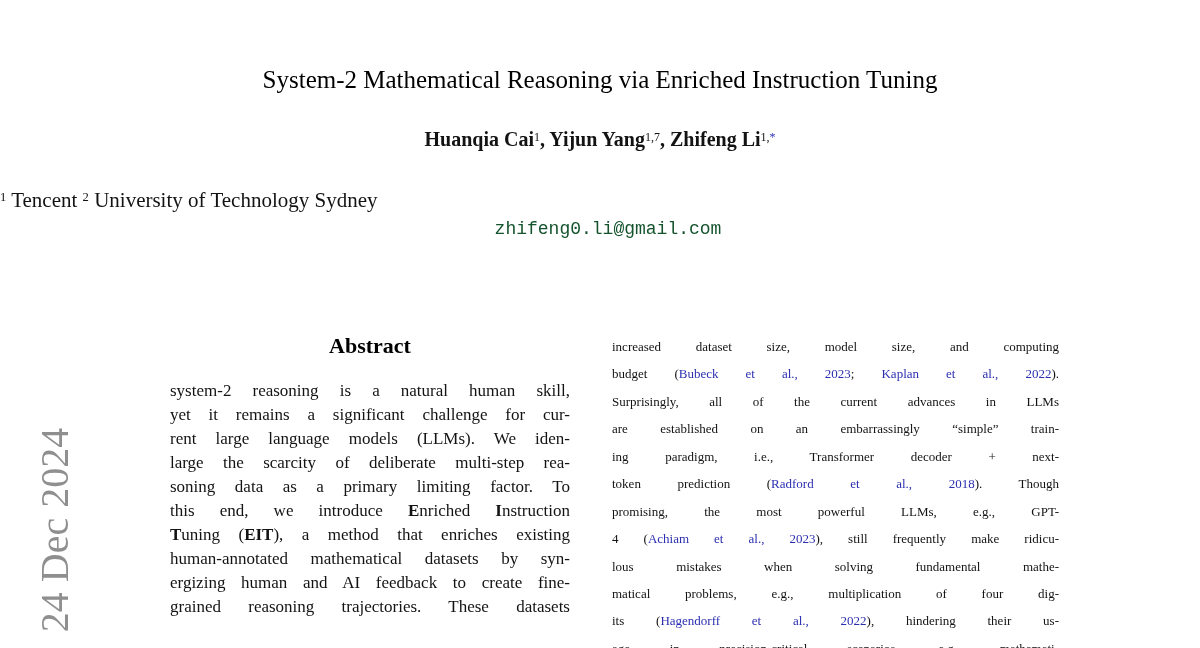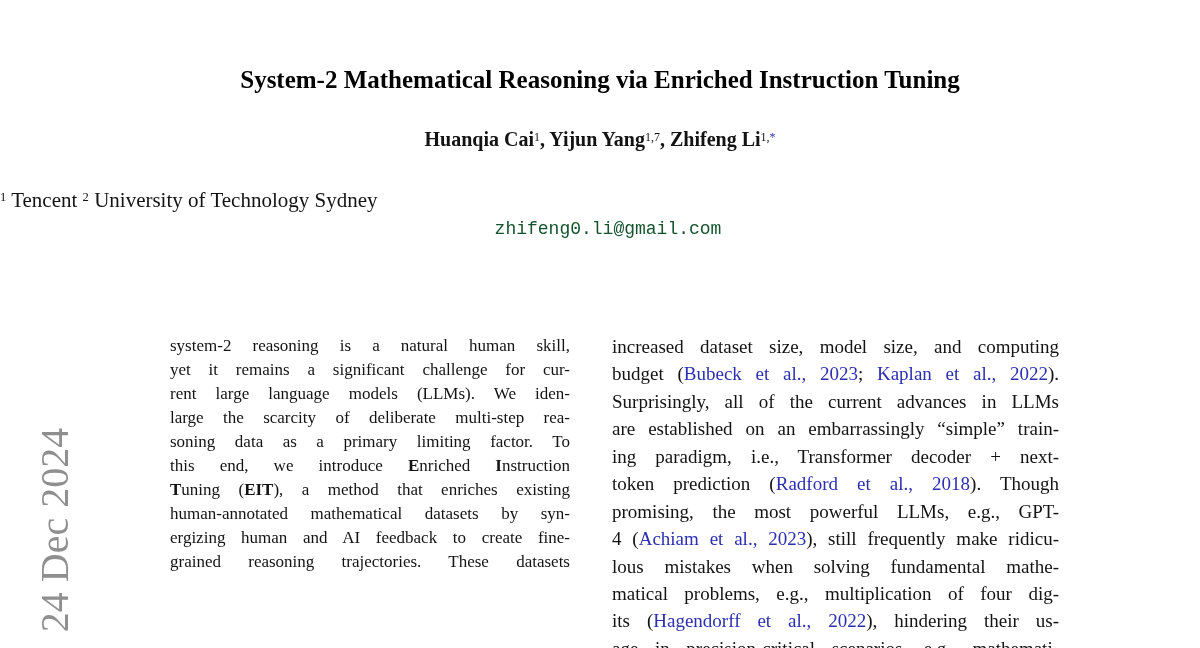--- a/index.html
+++ b/index.html
@@ -12,21 +12,21 @@
   .watermark {
     position:absolute; left:-50px; top:505px; width:210px; height:50px;
     transform:rotate(-90deg); transform-origin:center;
     font-size:40px; line-height:50px; text-align:center; white-space:nowrap;
     color:var(--watermark_gray); font-family:"Liberation Serif", serif;
   }
 
   
   .title {
     position:absolute; top:49px; left:0; width:100%; text-align:center;
-    font-size:25px; font-weight:bold; color:#000;
+    font-size:25px; font-weight:normal; color:#000;
   }
   .authors {
     position:absolute; top:128px; left:0; width:100%; text-align:center;
     font-size:20px; font-weight:bold;
   }
   .affils {
     position:absolute; top:188px; left:0; width:100%; text-align:left;
     font-size:21px;
   }
   .email {
@@ -38,21 +38,21 @@
   .col-left  { position:absolute; left:170px; top:334px; width:400px; }
   .col-right { position:absolute; left:612px; top:333px; width:447px; }
 
   .abstract-heading {
     font-size:22px; font-weight:bold; text-align:center;
     line-height:24px; margin:0 0 21px 0; color:#000;
   }
 
   .jline { text-align:justify; text-align-last:justify; }
   .col-left  .jline { font-size:17px; line-height:24px;    height:24px; }
-  .col-right .jline { font-size:19px; line-height:27.45px; height:27.45px; }
+  .col-right .jline { font-size:13px; line-height:27.45px; height:27.45px; }
 
   
   .seg-cite   { color:var(--citation_blue); }
   .seg-italic { }
   .seg-bold   { font-weight:bold; }
   .seg-sup    { font-size:60%; position:relative; top:-0.45em; font-weight:normal; }
 </style>
 </head>
 <body>
 
@@ -62,20 +62,21 @@
 
   <h1 class="title">System-2 Mathematical Reasoning via Enriched Instruction Tuning</h1>
 
   <div class="authors"><span>Huanqia Cai</span><span class="seg-sup">1</span><span>, Yijun Yang</span><span class="seg-sup">1,7</span><span>, Zhifeng Li</span><span class="seg-sup">1,</span><span class="seg-sup seg-cite">*</span></div>
 
   <div class="affils"><span class="seg-sup">1</span><span> Tencent </span><span class="seg-sup">2</span><span> University of Technology Sydney</span></div>
 
   <div class="email">zhifeng0.li@gmail.com</div>
 
   <div class="col-left">
+    <div class="abstract-heading">Abstract</div>
     <div>
         <div class="jline"><span>system-2 reasoning is a natural human skill,</span></div>
         <div class="jline"><span>yet it remains a significant challenge for cur-</span></div>
         <div class="jline"><span>rent large language models (LLMs). We iden-</span></div>
         <div class="jline"><span>large the scarcity of deliberate multi-step rea-</span></div>
         <div class="jline"><span>soning data as a primary limiting factor. To</span></div>
         <div class="jline"><span>this end, we introduce </span><span class="seg-bold">E</span><span>nriched </span><span class="seg-bold">I</span><span>nstruction</span></div>
         <div class="jline"><span class="seg-bold">T</span><span>uning (</span><span class="seg-bold">EIT</span><span>), a method that enriches existing</span></div>
         <div class="jline"><span>human-annotated mathematical datasets by syn-</span></div>
         <div class="jline"><span>ergizing human and AI feedback to create fine-</span></div>

